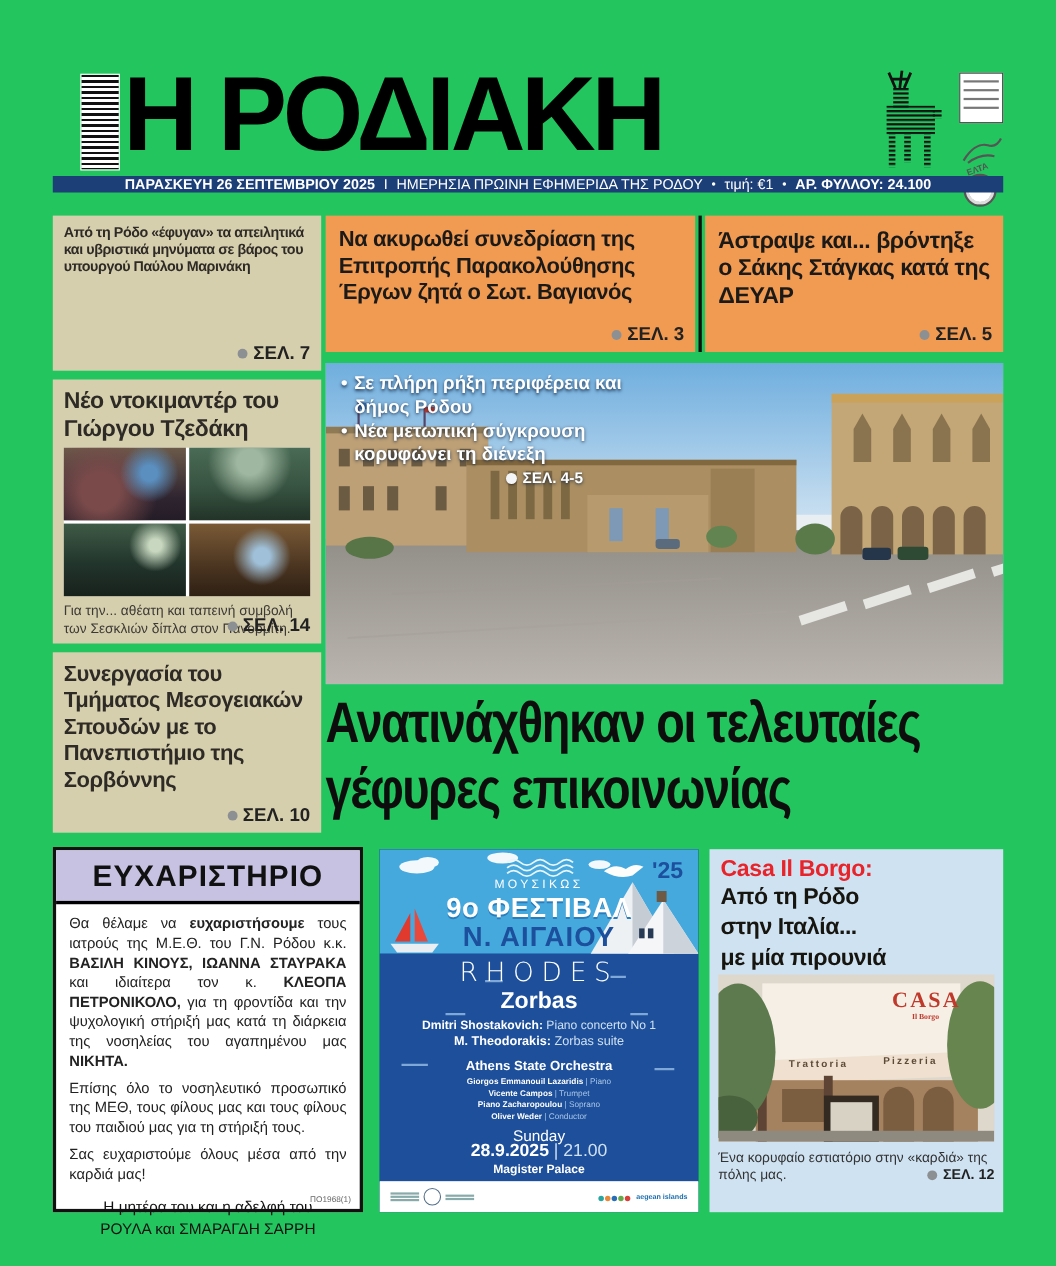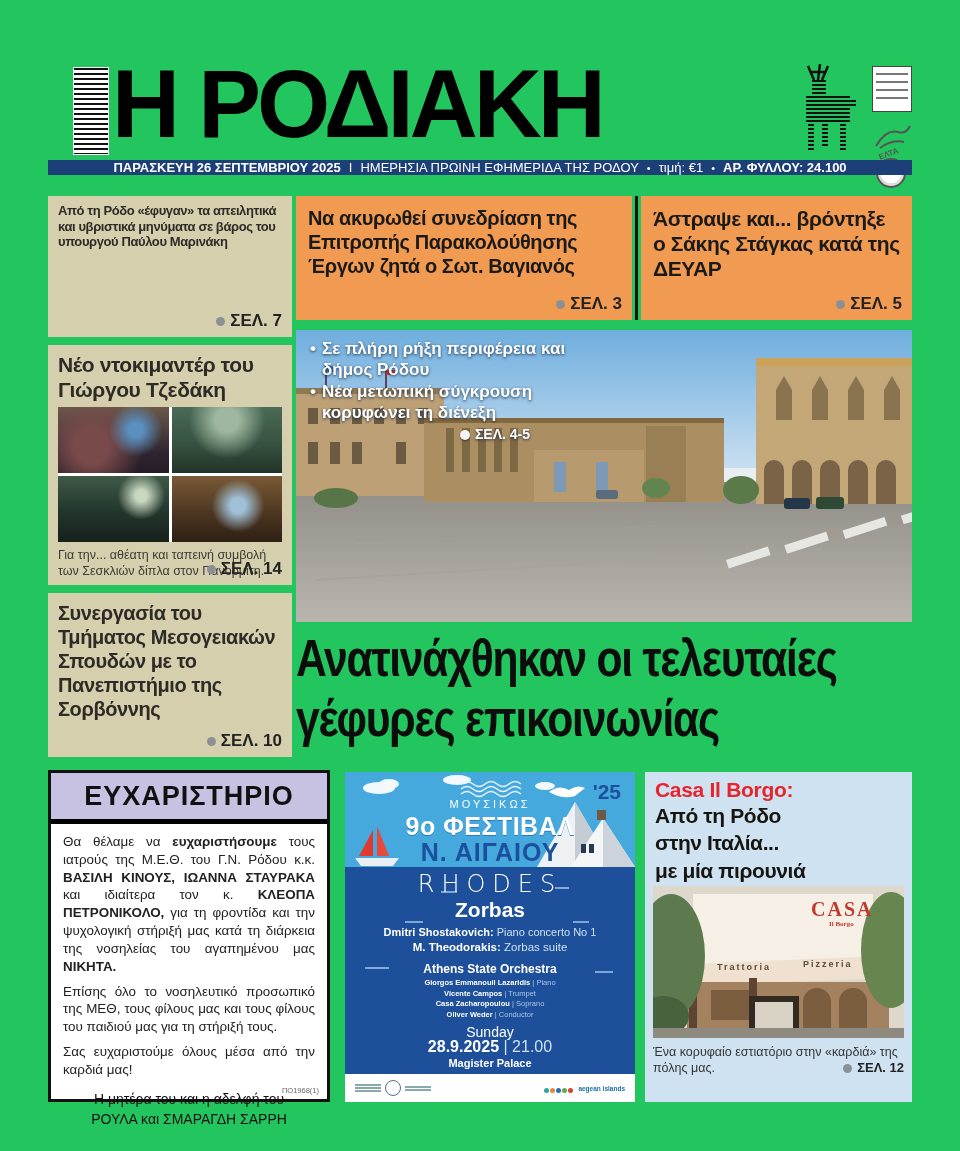--- a/index.html
+++ b/index.html
@@ -74,21 +74,21 @@
   .wdot{display:inline-block;width:10px;height:10px;border-radius:50%;background:#f3f5f7;box-shadow:0 1px 2px rgba(0,0,0,.5);}
 
   
   .mainhead{left:296px;top:628px;width:616px;height:132px;color:#0d0d0d;font-weight:900;}
   .mainhead .l{white-space:nowrap;display:inline-block;transform:scaleX(0.82);transform-origin:left center;
     font-size:52px;line-height:60px;letter-spacing:-1.5px;}
 
   
   .thanks{left:48px;top:770px;width:282px;height:332px;border:3px solid #111;background:#fff;box-sizing:border-box;}
   .thanks-h{height:46px;background:#c7c2e2;display:flex;align-items:center;justify-content:center;
-    font-size:27px;font-weight:bold;color:#111;letter-spacing:1px;border-bottom:5px solid #000000;}
+    font-size:27px;font-weight:bold;color:#111;letter-spacing:1px;border-bottom:3px solid #000000;}
   .thanks-b{padding:9px 12px 0 12px;font-size:13.4px;color:#222;line-height:1.33;text-align:justify;}
   .thanks-b p{margin:0 0 7px 0;}
   .thanks-b .bb{font-weight:bold;}
   .sig{margin-top:10px;text-align:center;font-weight:normal;font-size:14px;line-height:1.45;color:#111;}
   .adcode{position:absolute;right:8px;bottom:4px;font-size:7.5px;color:#666;}
 
   
   .poster{left:345px;top:772px;width:290px;height:330px;overflow:hidden;background:#1d4f9a;}
   .poster .txt{position:absolute;width:100%;text-align:center;color:#fff;}
   .p-year{top:8px;left:0;text-align:right !important;padding-right:14px;box-sizing:border-box;
@@ -399,21 +399,21 @@
     <div class="txt p-pr1">
       <span style="font-weight:bold">Dmitri Shostakovich:</span><span style="color:#cfe0f2"> Piano concerto No 1</span>
     </div>
     <div class="txt p-pr2">
       <span style="font-weight:bold">M. Theodorakis:</span><span style="color:#cfe0f2"> Zorbas suite</span>
     </div>
     <div class="txt p-or">Athens State Orchestra</div>
     <div class="txt p-perf">
       <div><span class="nm">Giorgos Emmanouil Lazaridis</span> <span class="rl">|</span> <span class="rl">Piano</span></div>
       <div><span class="nm">Vicente Campos</span> <span class="rl">|</span> <span class="rl">Trumpet</span></div>
-      <div><span class="nm">Casa Zacharopoulou</span> <span class="rl">|</span> <span class="rl">Soprano</span></div>
+      <div><span class="nm">Piano Zacharopoulou</span> <span class="rl">|</span> <span class="rl">Soprano</span></div>
       <div><span class="nm">Oliver Weder</span> <span class="rl">|</span> <span class="rl">Conductor</span></div>
     </div>
     <div class="txt p-sun">Sunday</div>
     <div class="txt p-date">
       <span class="d1">28.9.2025</span><span class="d2"> | </span><span class="d2">21.00</span>
     </div>
     <div class="txt p-ven">Magister Palace</div>
 
     <div class="p-foot">
       <div class="minilogo">

